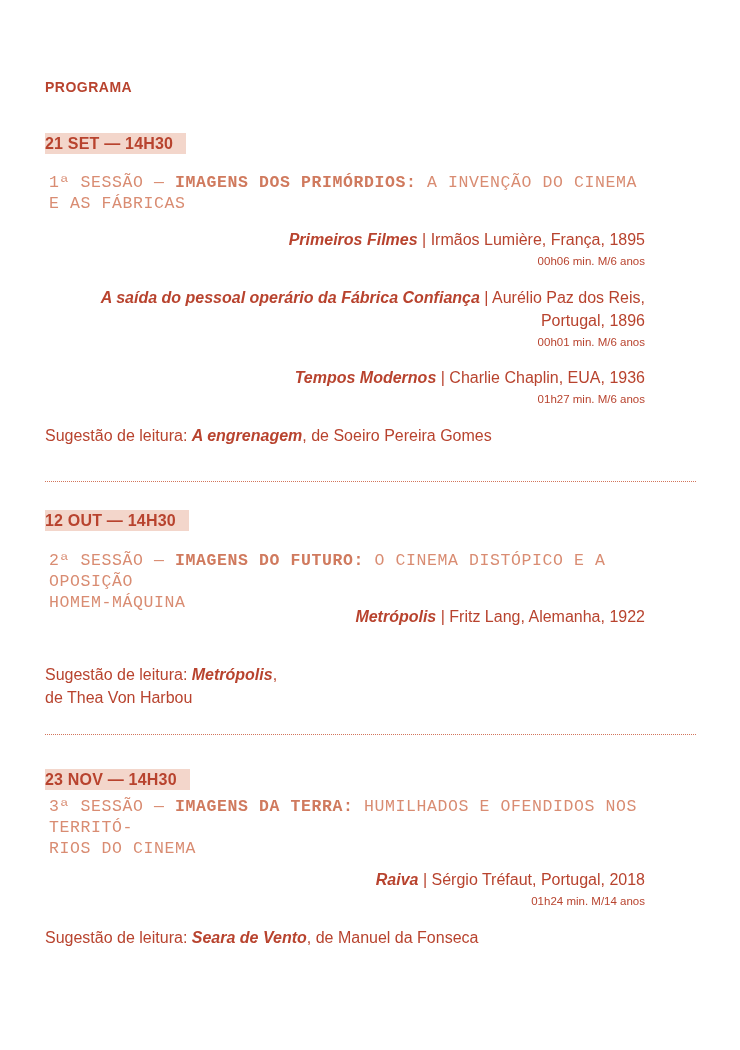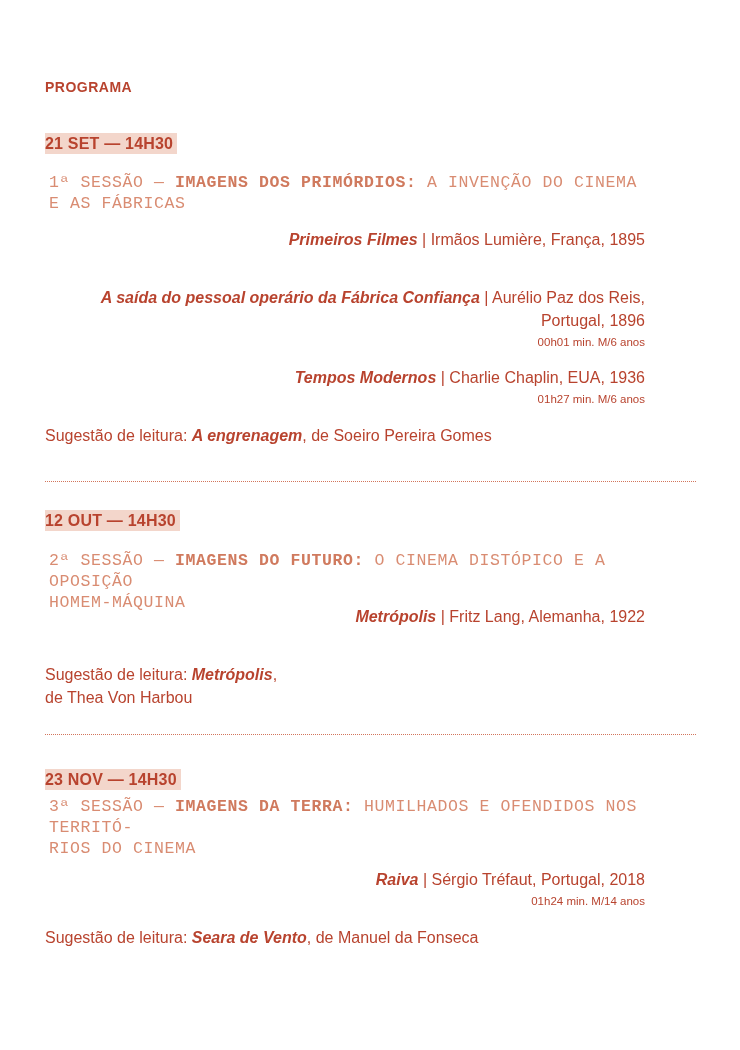--- a/index.html
+++ b/index.html
@@ -2,21 +2,21 @@
 <html><head>
 <meta charset="utf-8">
 <style>
   html, body { margin: 0; padding: 0; background: #ffffff; }
   body { width: 740px; height: 1050px; position: relative; overflow: hidden;
          font-family: "Liberation Sans", "DejaVu Sans", sans-serif; color: #b8432e; }
   .page { position: absolute; left: 45px; top: 0; width: 651px; }
   .title { position: absolute; top: 79px; left: 0; font-size: 14px; font-weight: 700;
            letter-spacing: 0.5px; color: #b8432e; margin: 0; }
   .date { position: absolute; left: 0; display: inline-block; background: #f3d6cb;
-          font-size: 16px; font-weight: 700; color: #b8432e; padding: 1px 4px 0 0;
+          font-size: 16px; font-weight: 700; color: #b8432e; padding: 1px 13px 0 0;
           line-height: 20px; letter-spacing: 0.2px; }
   .session { position: absolute; left: 0; width: 651px; font-size: 16.5px; line-height: 21px;
              color: #d98c72; letter-spacing: 0.6px; margin: 4px; font-family: Liberation Mono, monospace; }
   .session b { font-weight: 700; color: #d07a5e; }
   .film { position: absolute; left: 0; width: 600px; font-size: 16px; line-height: 23px; color: #b8432e; text-align: right; }
   .film .ftitle { font-style: italic; font-weight: 700; }
   .meta { display: block; font-size: 11.5px; line-height: 16px; margin-top: 2px; color: #b8432e; }
   .reading { position: absolute; left: 0; font-size: 16px; line-height: 23px; color: #b8432e; }
   .reading .btitle { font-style: italic; font-weight: 700; }
   .divider { position: absolute; left: 0; width: 651px; height: 0;
@@ -26,20 +26,21 @@
 <body>
 
 <div class="page">
   <h1 class="title">PROGRAMA</h1>
 
   <div class="date" style="top:133px">21 SET — 14H30</div>
   <p class="session" style="top:168px"><span>1ª SESSÃO — </span><b>IMAGENS DOS PRIMÓRDIOS:</b><span> A INVENÇÃO DO CINEMA</span><br><span>E AS FÁBRICAS</span></p>
 
   <div class="film" style="top:228px">
     <span class="ftitle">Primeiros Filmes</span><span> | </span><span>Irmãos Lumière, França, 1895</span>
+    <span class="meta">00h06 min. M/6 anos</span>
   </div>
 
   <div class="film" style="top:286px">
     <span class="ftitle">A saída do pessoal operário da Fábrica Confiança</span><span> | </span><span>Aurélio Paz dos Reis,</span><br><span>Portugal, 1896</span>
     <span class="meta">00h01 min. M/6 anos</span>
   </div>
 
   <div class="film" style="top:366px">
     <span class="ftitle">Tempos Modernos</span><span> | </span><span>Charlie Chaplin, EUA, 1936</span>
     <span class="meta">01h27 min. M/6 anos</span>

